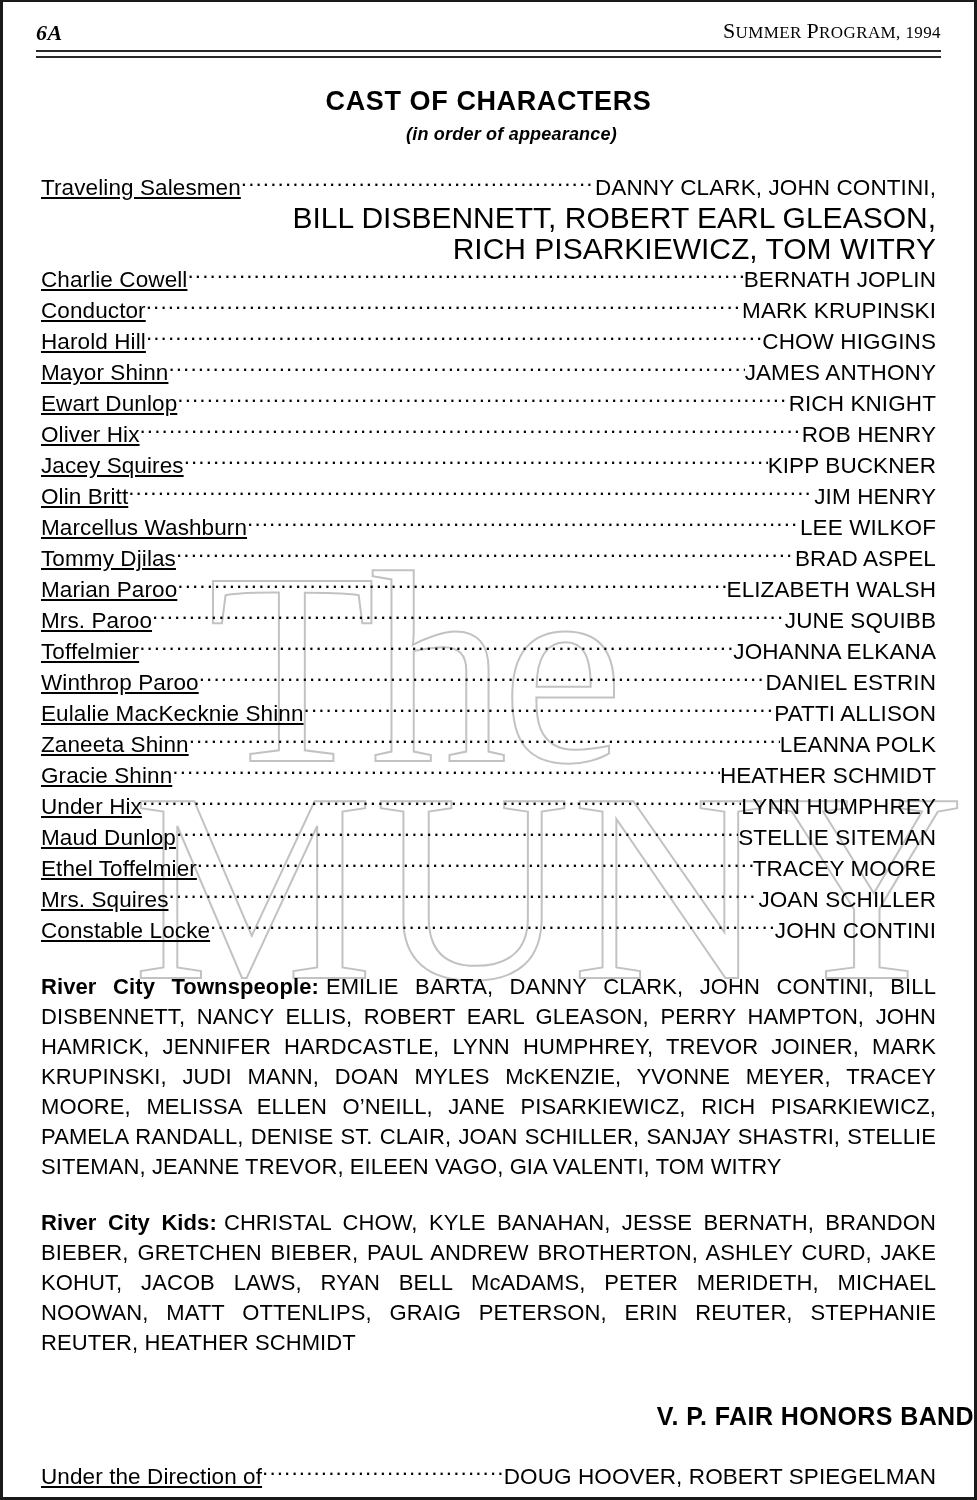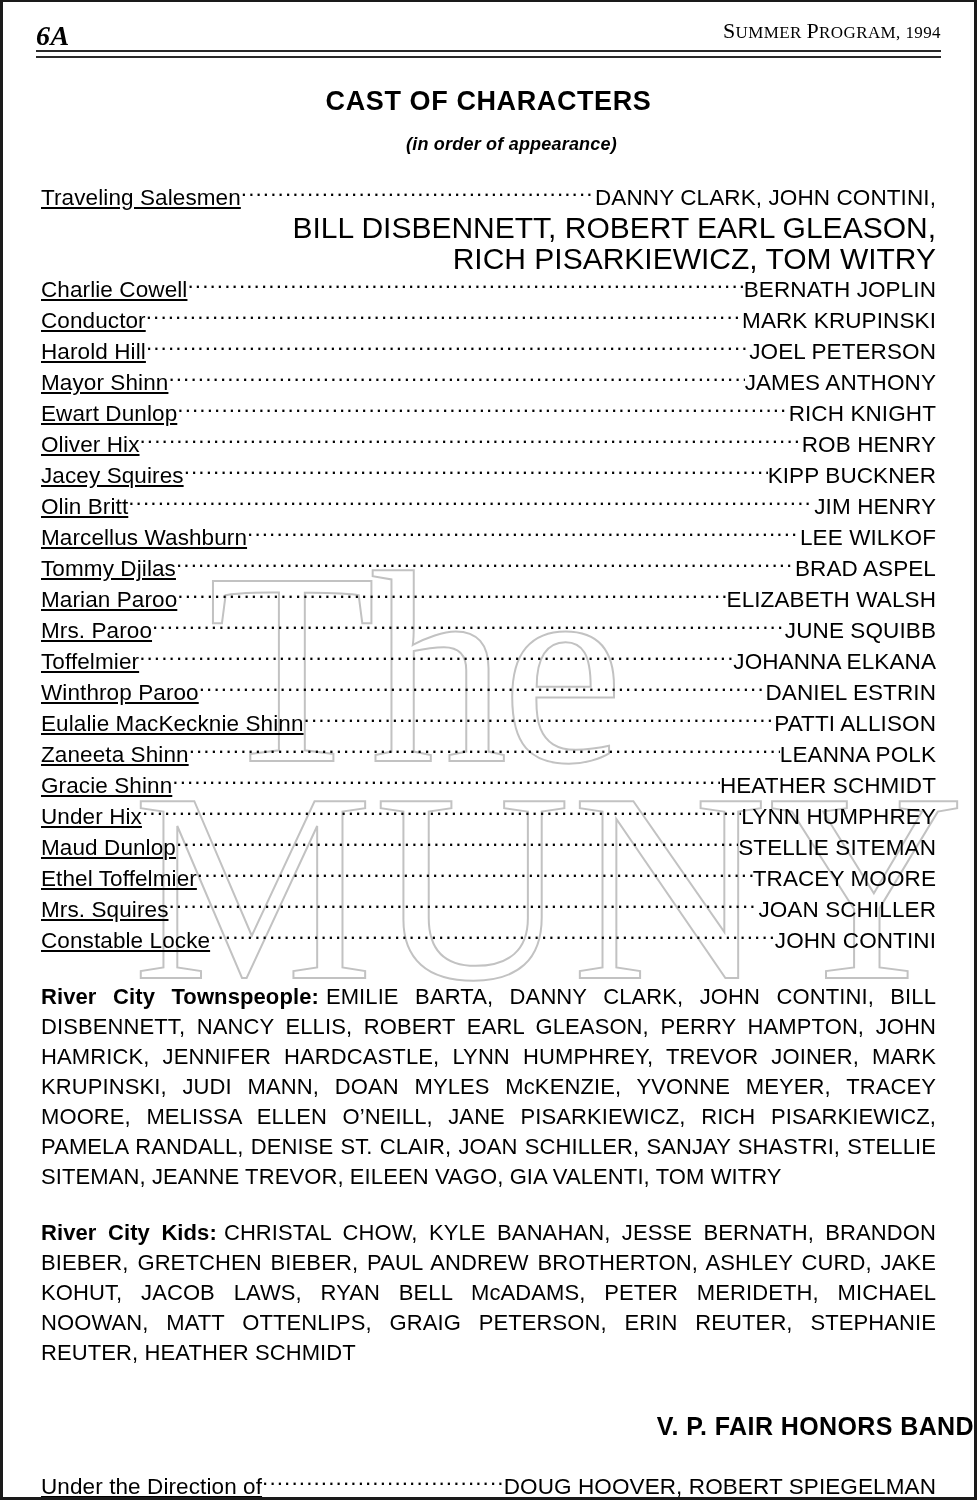--- a/index.html
+++ b/index.html
@@ -68,21 +68,21 @@
     margin: 14px 33px 0 33px;
     height: 34px;
   }
   .folio {
     position: absolute;
     left: 0;
     top: 4px;
     font-family: "Liberation Serif", serif;
     font-style: italic;
     font-weight: bold;
-    font-size: 28px;
+    font-size: 22px;
     letter-spacing: 0.5px;
   }
   .runhead-title {
     position: absolute;
     right: 0;
     top: 2px;
     font-family: "Liberation Serif", serif;
     font-size: 22px;
     letter-spacing: 0.4px;
     white-space: nowrap;
@@ -107,21 +107,21 @@
     font-size: 27px;
     font-weight: bold;
     letter-spacing: 0.6px;
     margin-top: 28px;
   }
   .section-sub {
     text-align: center;
     font-size: 18px;
     font-weight: bold;
     font-style: italic;
-    margin-top: 17px;
+    margin-top: 7px;
     letter-spacing: 0.2px;
     padding-left: 46px;
   }
 
   
   .cast {
     margin: 27px 38px 0 38px;
   }
   .cast-row {
     display: flex;
@@ -234,21 +234,21 @@
         <span class="actor">BERNATH JOPLIN</span>
       </div>
       <div class="cast-row">
         <span class="role">Conductor</span>
         <span class="leader"></span>
         <span class="actor">MARK KRUPINSKI</span>
       </div>
       <div class="cast-row">
         <span class="role">Harold Hill</span>
         <span class="leader"></span>
-        <span class="actor">JOEL PETERSON</span>
+        <span class="actor">CHOW HIGGINS</span>
       </div>
       <div class="cast-row">
         <span class="role">Mayor Shinn</span>
         <span class="leader"></span>
         <span class="actor">JAMES ANTHONY</span>
       </div>
       <div class="cast-row">
         <span class="role">Ewart Dunlop</span>
         <span class="leader"></span>
         <span class="actor">RICH KNIGHT</span>

